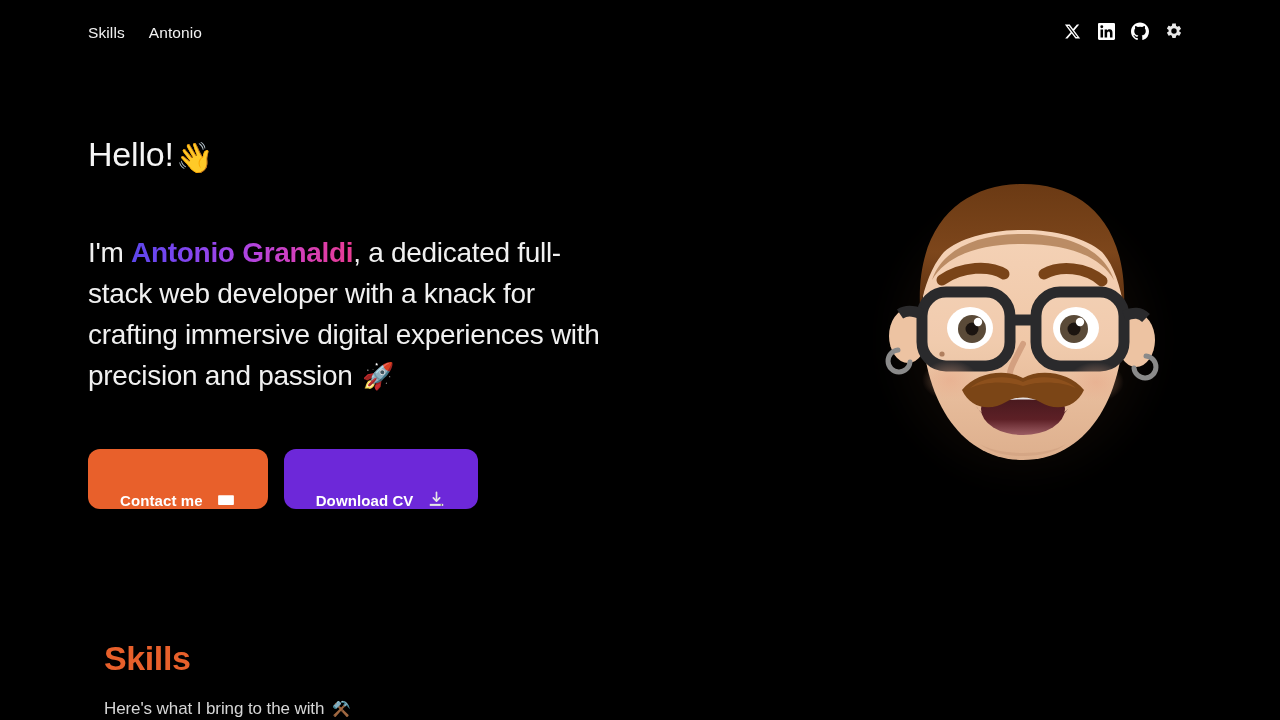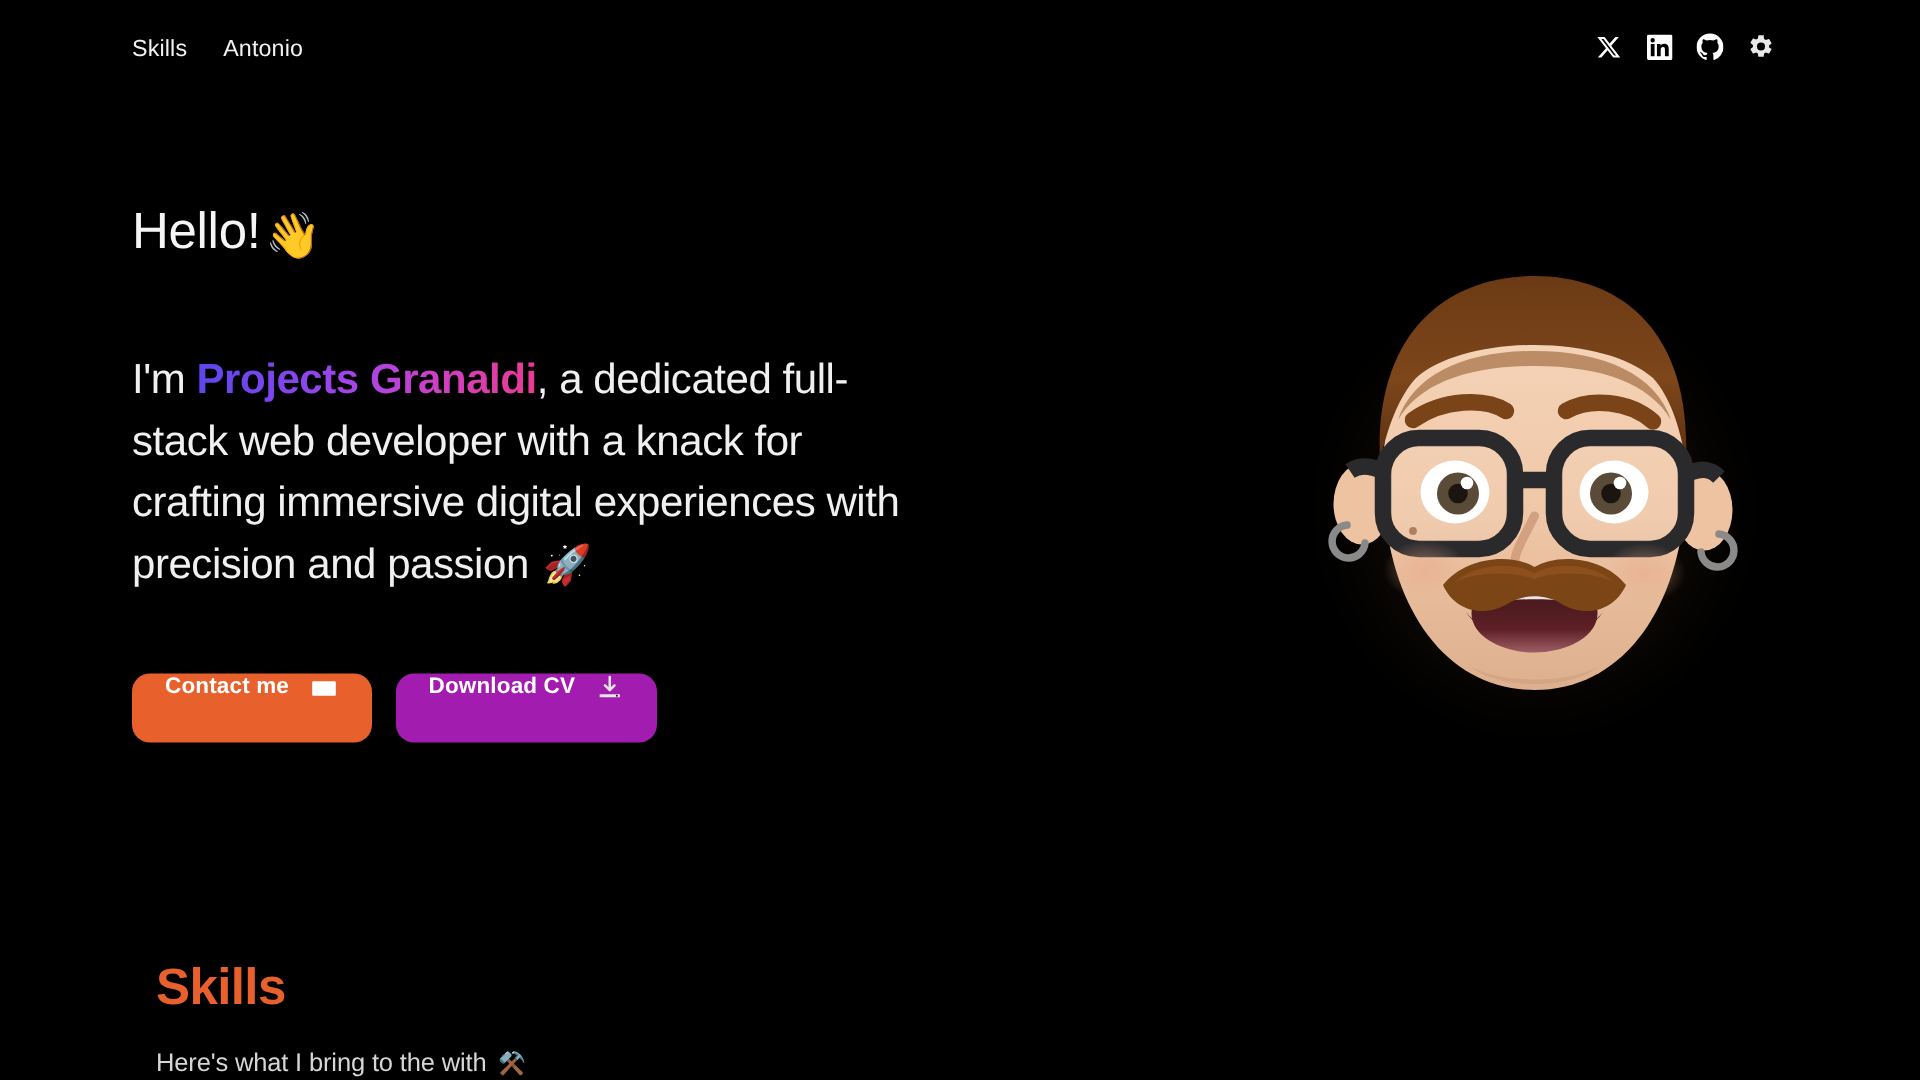--- a/index.html
+++ b/index.html
@@ -52,28 +52,28 @@
     font-weight:700;
     background-image:linear-gradient(95deg,#5b47ec 0%,#7b45ef 22%,#a845e8 48%,#cf40c0 72%,#ea3b92 100%);
     -webkit-background-clip:text; background-clip:text;
     -webkit-text-fill-color:transparent; color:transparent;
   }
   .intro .rocket{ font-size:26px; margin-left:2px; }
 
   
   .btn-row{ margin-top:52px; display:flex; align-items:center; gap:16px; }
   .btn{
-    display:inline-flex; align-items:flex-start; gap:14px;
-    height:46px; padding:0 22px; border-radius:12px;
+    display:inline-flex; align-items:flex-end; gap:14px;
+    height:60px; padding:0 32px; border-radius:12px;
     font-size:15px; font-weight:700; color:#ffffff;
     border:none; cursor:pointer; letter-spacing:.1px;
     font-family:"Liberation Sans", sans-serif;
   }
   .btn-primary{ background:#e8602b; }
-  .btn-secondary{ background:#a21caf; }
+  .btn-secondary{ background:#6d28d9; }
   .btn .ico{ display:flex; align-items:center; justify-content:center; width:19px; height:19px; }
 
   
   .avatar-wrap{
     position:absolute; left:880px; top:168px; width:285px; height:330px;
   }
   .avatar-glow{
     position:absolute; left:50%; top:52%; transform:translate(-50%,-50%);
     width:290px; height:300px; border-radius:50%;
     background:radial-gradient(ellipse at 50% 50%, rgba(120,78,44,.30) 0%, rgba(80,50,28,.16) 42%, rgba(0,0,0,0) 72%);
@@ -124,21 +124,21 @@
         </svg>
     </span>
   </div>
 </div>
 
 <div class="hero">
 
   <div class="hero-left">
     <div class="hello"><span>Hello!</span><span class="emo">👋</span></div>
 
-    <div class="intro"><span>I'm </span><span class="name">Projects Granaldi</span><span>, a dedicated full-stack web developer with a knack for crafting immersive digital experiences with precision and passion </span><span class="rocket">🚀</span></div>
+    <div class="intro"><span>I'm </span><span class="name">Antonio Granaldi</span><span>, a dedicated full-stack web developer with a knack for crafting immersive digital experiences with precision and passion </span><span class="rocket">🚀</span></div>
 
     <div class="btn-row">
       <button class="btn btn-primary">
         <span>Contact me</span>
         <span class="ico">
           <svg width="18" height="18" viewBox="0 0 24 24" fill="#ffffff">
               <path d="M2.5 5.5h19c.55 0 1 .45 1 1v11c0 .55-.45 1-1 1h-19c-.55 0-1-.45-1-1v-11c0-.55.45-1 1-1m9.5 7.9L3.6 7.1h16.8z"></path>
             </svg>
         </span>
       </button>

